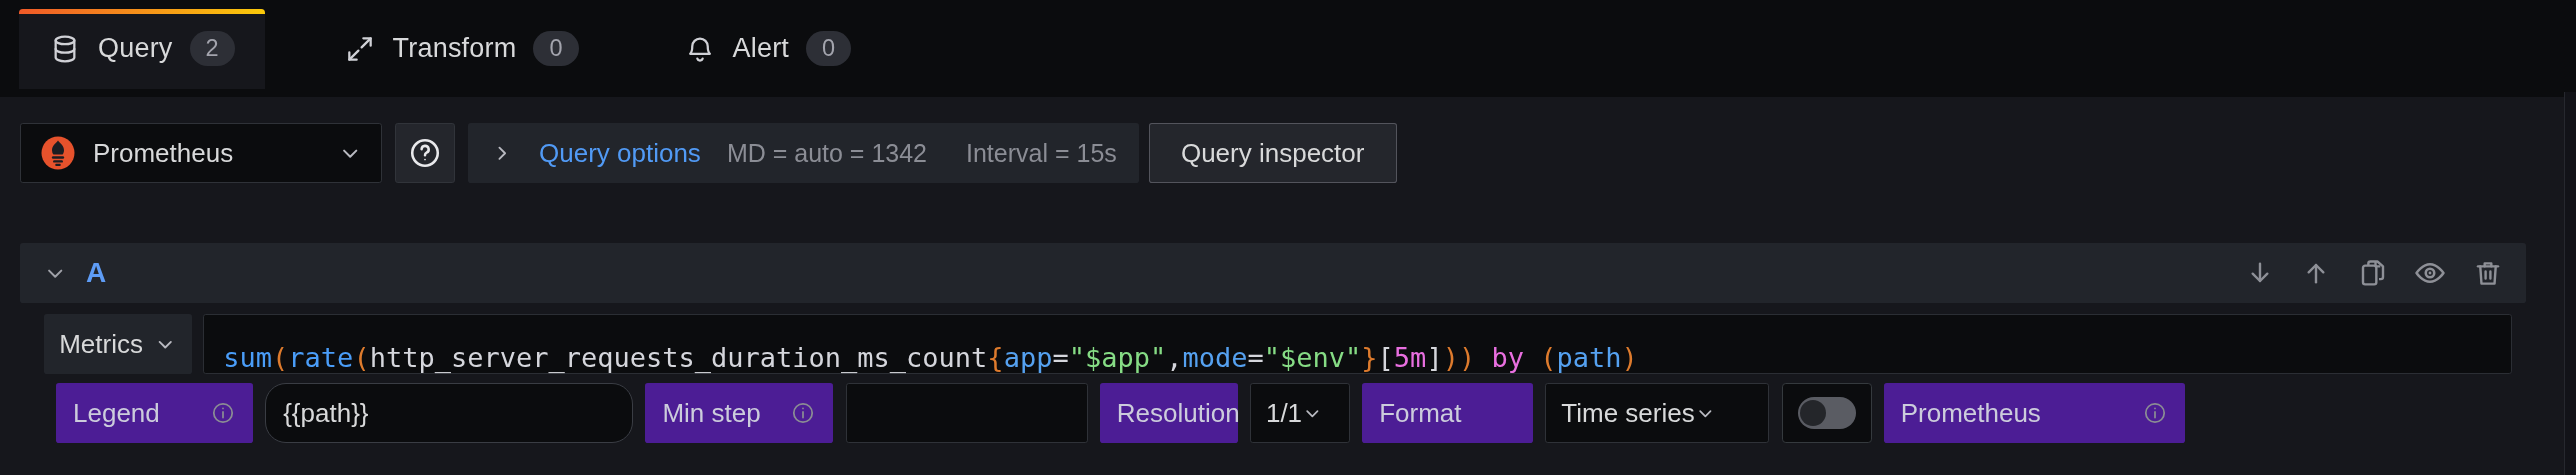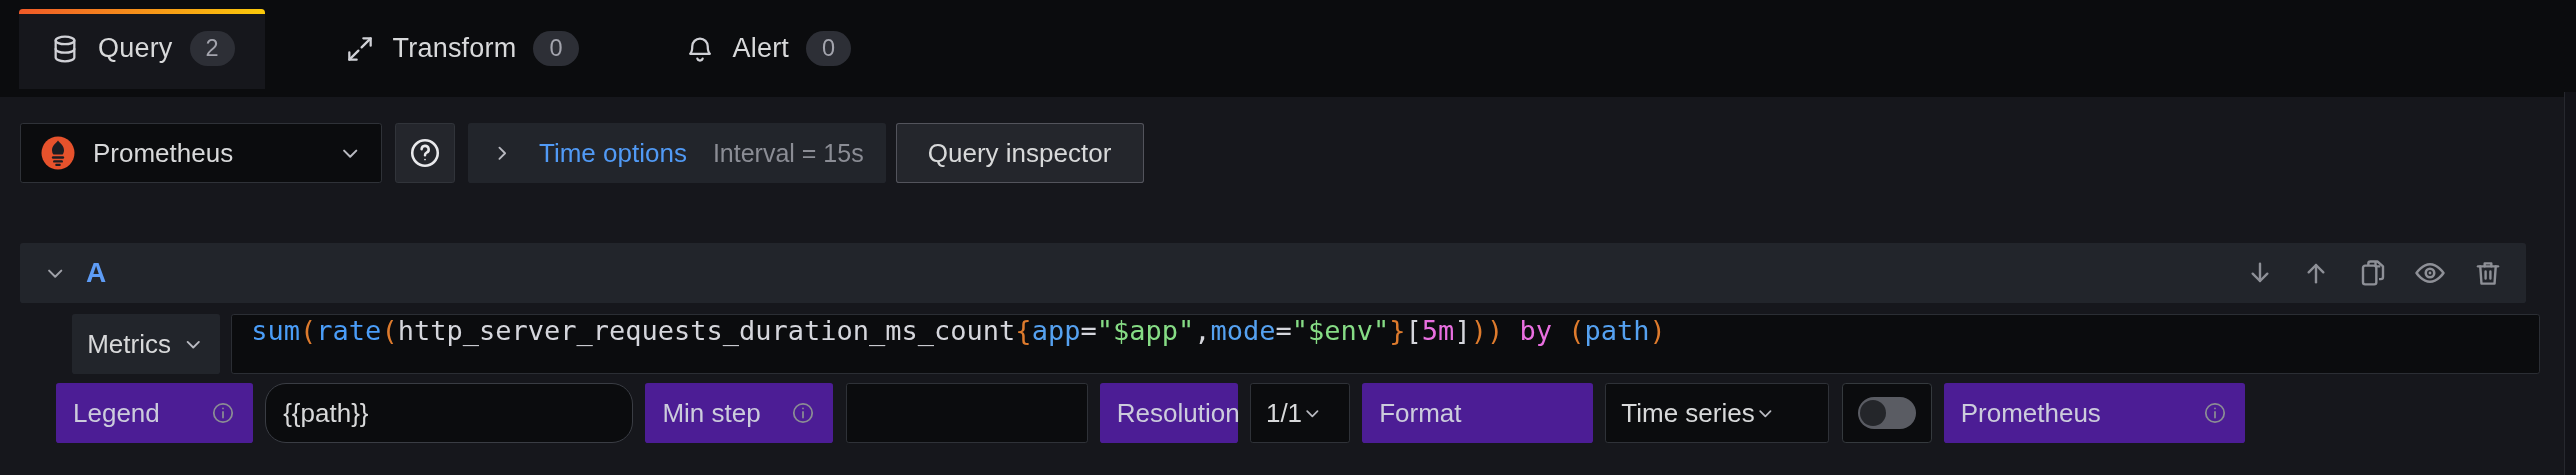--- a/index.html
+++ b/index.html
@@ -47,26 +47,26 @@
   
   .row-header { position:absolute; top:243px; left:20px; width:2506px; height:60px;
     background:#22252b; border-radius:2.8px; display:flex; align-items:center;
     padding:0 22.5px; cursor:pointer; }
   .refid { margin-left:19px; color:#5e9cf5; font-size:28px; font-weight:600; }
   .row-actions { margin-left:auto; display:flex; align-items:center; gap:24.4px; }
   .act-btn { background:none; border:none; padding:0; color:#8e9097; cursor:pointer;
     display:flex; align-items:center; justify-content:center; }
 
   
-  .editor-row { position:absolute; top:314px; left:72px; height:60px; display:flex; gap:11.3px; }
+  .editor-row { position:absolute; top:314px; left:44px; height:60px; display:flex; gap:11.3px; }
   .metrics-btn { width:148px; background:#22252b; border-radius:2.8px; display:flex;
     align-items:center; justify-content:center; gap:11.3px; font-size:26px; font-weight:500;
     color:#d8d9da; cursor:pointer; }
   .code-field { width:2309px; background:#0b0c0e; border:0.9px solid #2b2e34; border-radius:2.8px;
-    display:flex; align-items:flex-start; padding:0 19px; cursor:text; }
+    display:flex; align-items:flex-end; padding:0 19px; cursor:text; }
   .code { font-family:"DejaVu Sans Mono", monospace; font-size:27px; white-space:pre; }
   .tok-function   { color:#4a9df8; }
   .tok-paren      { color:#de7b2d; }
   .tok-metric     { color:#d5d6dc; }
   .tok-label_name { color:#55a1f0; }
   .tok-string     { color:#86dc85; }
   .tok-duration   { color:#e96fe0; }
   .tok-keyword    { color:#e96fe0; }
   .tok-operator   { color:#d5d6dc; }
   .tok-bracket    { color:#d5d6dc; }
@@ -162,21 +162,22 @@
       </svg>
     </span>
   </button>
 
   <div class="qo-bar">
     <span class="icon chev">
       <svg width="22.5" height="22.5" viewBox="0 0 24 24" fill="none" stroke="currentColor" stroke-width="2" stroke-linecap="round" stroke-linejoin="round">
           <path d="M9 6l6 6-6 6"></path>
         </svg>
     </span>
-    <span class="qo-label">Time options</span>
+    <span class="qo-label">Query options</span>
+    <span class="qo-detail">MD = auto = 1342</span>
     <span class="qo-detail">Interval = 15s</span>
   </div>
 
   <button class="inspector-btn">Query inspector</button>
 </div>
 
 <div class="row-header">
   <span class="icon chev">
     <svg width="24.4" height="24.4" viewBox="0 0 24 24" fill="none" stroke="#9fa1a8" stroke-width="2" stroke-linecap="round" stroke-linejoin="round">
         <path d="M6 9.5l6 6 6-6"></path>
@@ -275,21 +276,21 @@
   </div>
   <div class="opt-select" style="width:100px">
     <span>1/1</span>
     <span class="icon chev">
       <svg width="20.7" height="20.7" viewBox="0 0 24 24" fill="none" stroke="currentColor" stroke-width="2" stroke-linecap="round" stroke-linejoin="round">
           <path d="M6 9.5l6 6 6-6"></path>
         </svg>
     </span>
   </div>
 
-  <div class="opt-label" style="width:231px">
+  <div class="opt-label" style="width:171px">
     <span>Format</span>
   </div>
   <div class="opt-select" style="width:224px">
     <span>Time series</span>
     <span class="icon chev">
       <svg width="20.7" height="20.7" viewBox="0 0 24 24" fill="none" stroke="currentColor" stroke-width="2" stroke-linecap="round" stroke-linejoin="round">
           <path d="M6 9.5l6 6 6-6"></path>
         </svg>
     </span>
   </div>

